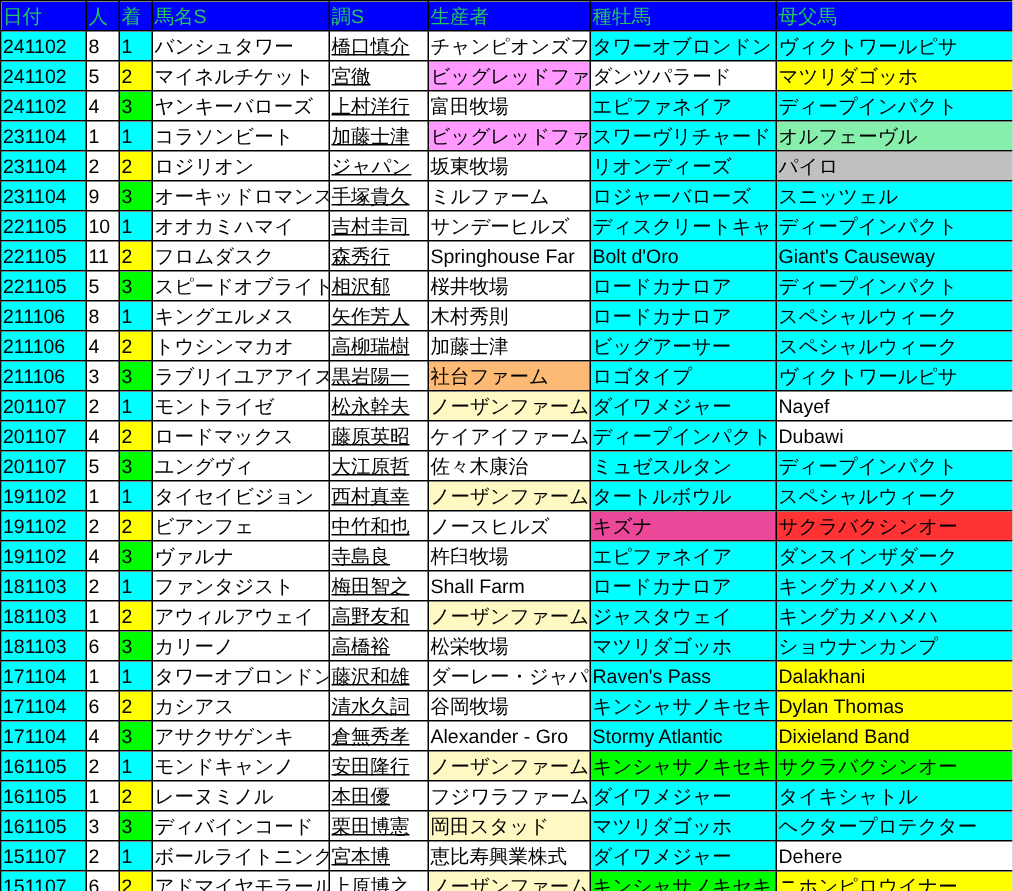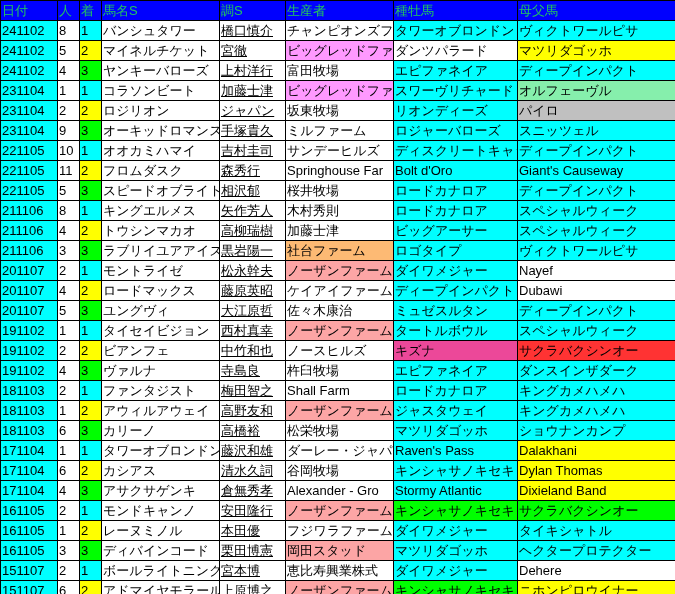--- a/index.html
+++ b/index.html
@@ -58,21 +58,21 @@
   td.breed { text-align: left; padding-left: 1px; }
   td.sire  { text-align: left; padding-left: 1px; }
   td.dsire { text-align: left; padding-left: 1px; }
 
   
   .bg-white   { background: #ffffff; }
   .bg-cyan    { background: #00ffff; }
   .bg-yellow  { background: #ffff00; }
   .bg-green   { background: #00ff00; }
   .bg-pink    { background: #ff99ff; }
-  .bg-lgreen  { background: #fca5a5; margin-left: 44px; }
+  .bg-lgreen  { background: #fef9c3; margin-left: 44px; }
   .bg-gray    { background: #c0c0c0; }
   .bg-lcyan   { background: #ec4899; }
   .bg-lpink   { background: #fdba74; }
   .bg-orange  { background: #86efac; }
   .bg-red     { background: #ff3333; }
 
   .rank-1 { background: #00ffff; }
   .rank-2 { background: #ffff00; }
   .rank-3 { background: #00ff00; }
 </style>

